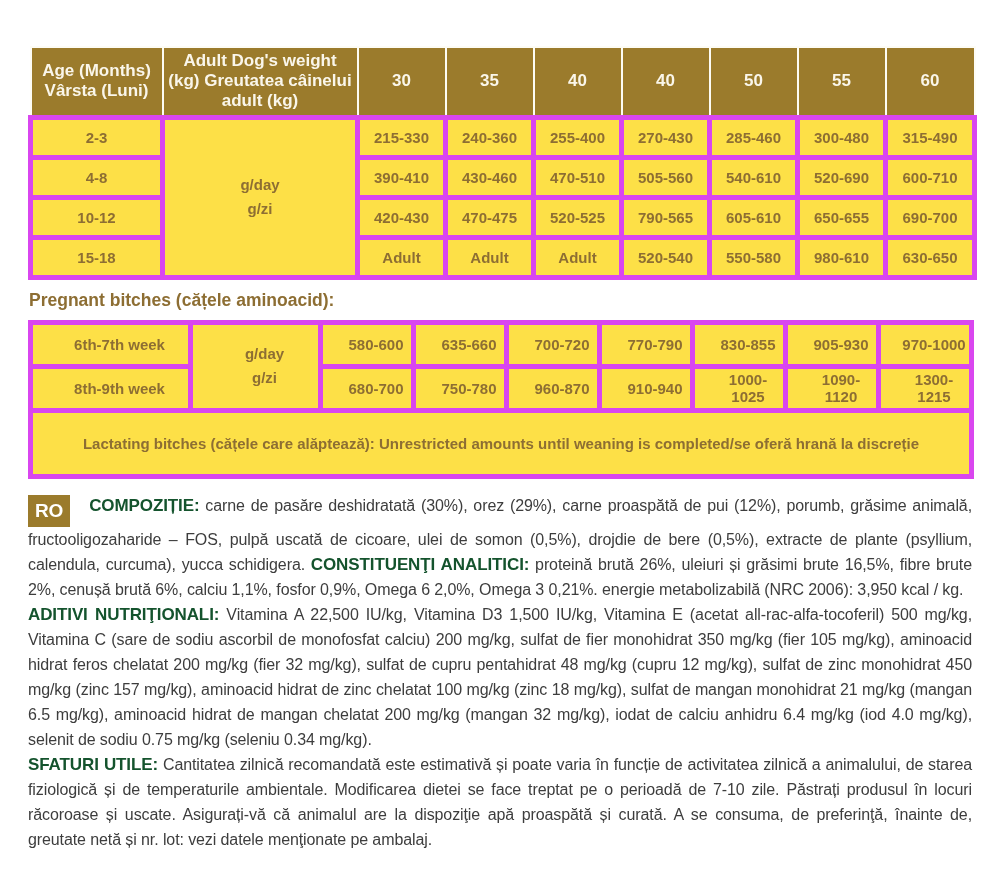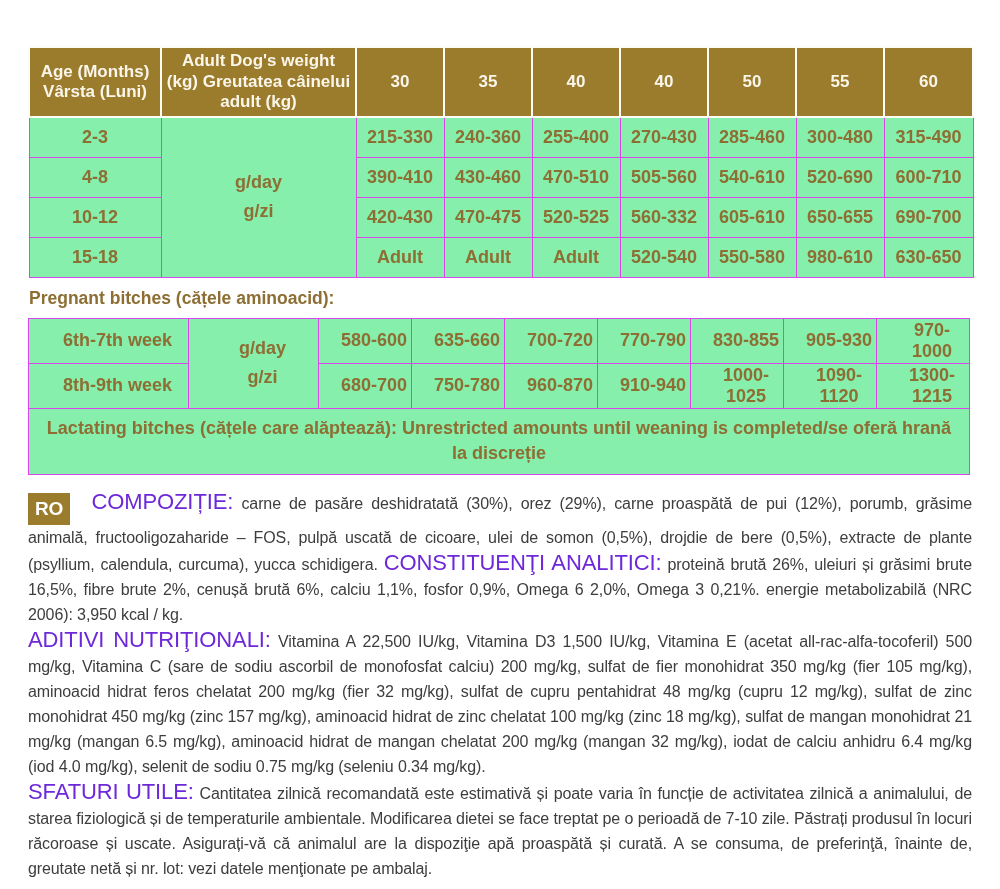--- a/index.html
+++ b/index.html
@@ -19,28 +19,28 @@
     color:#faf6ea;
     font-size:17px;
     font-weight:700;
     border:2px solid #fdfcf5;
     padding:2px 4px;
     text-align:center;
     vertical-align:middle;
     line-height:1.2;
   }
   .tbl td {
-    border:1px solid #d946ef;
+    border:5px solid #d946ef;
     color:#8d6e33;
     text-align:center;
     vertical-align:middle;
     font-weight:700;
-    font-size:18px;
+    font-size:15px;
     padding:1px 2px;
-    background:#86efac;
+    background:#fde047;
   }
 
   .main-tbl { width:944px; }
   .main-tbl th { height:70px; }
   .main-tbl td { height:40px; }
 
   .preg-tbl { width:941px; }
   .preg-tbl td { height:44px;padding-left:20px; }
 
   .pre { white-space:pre-line; }
@@ -64,21 +64,21 @@
 
   .info {
     margin-top:14px;
     color:#3d3d3d;
     font-size:16px;
     line-height:25px;
     letter-spacing:-0.1px;
     text-align:justify;
   }
   .info p { margin:0; }
-  .lead { color:#6d28d9; font-weight:400; font-size:22px; }
+  .lead { color:#14532d; font-weight:700; font-size:17px; }
   .badge {
     display:inline-block;
     background:#9b7b2c;
     color:#ffffff;
     font-weight:700;
     font-size:19px;
     line-height:1;
     padding:6px 7px 7px 7px;
     margin-right:13px;
     vertical-align:-6px;
@@ -134,21 +134,21 @@
         <td>505-560</td>
         <td>540-610</td>
         <td>520-690</td>
         <td>600-710</td>
       </tr>
       <tr>
         <td>10-12</td>
         <td>420-430</td>
         <td>470-475</td>
         <td>520-525</td>
-        <td>560-332</td>
+        <td>790-565</td>
         <td>605-610</td>
         <td>650-655</td>
         <td>690-700</td>
       </tr>
       <tr>
         <td>15-18</td>
         <td>Adult</td>
         <td>Adult</td>
         <td>Adult</td>
         <td>520-540</td>

